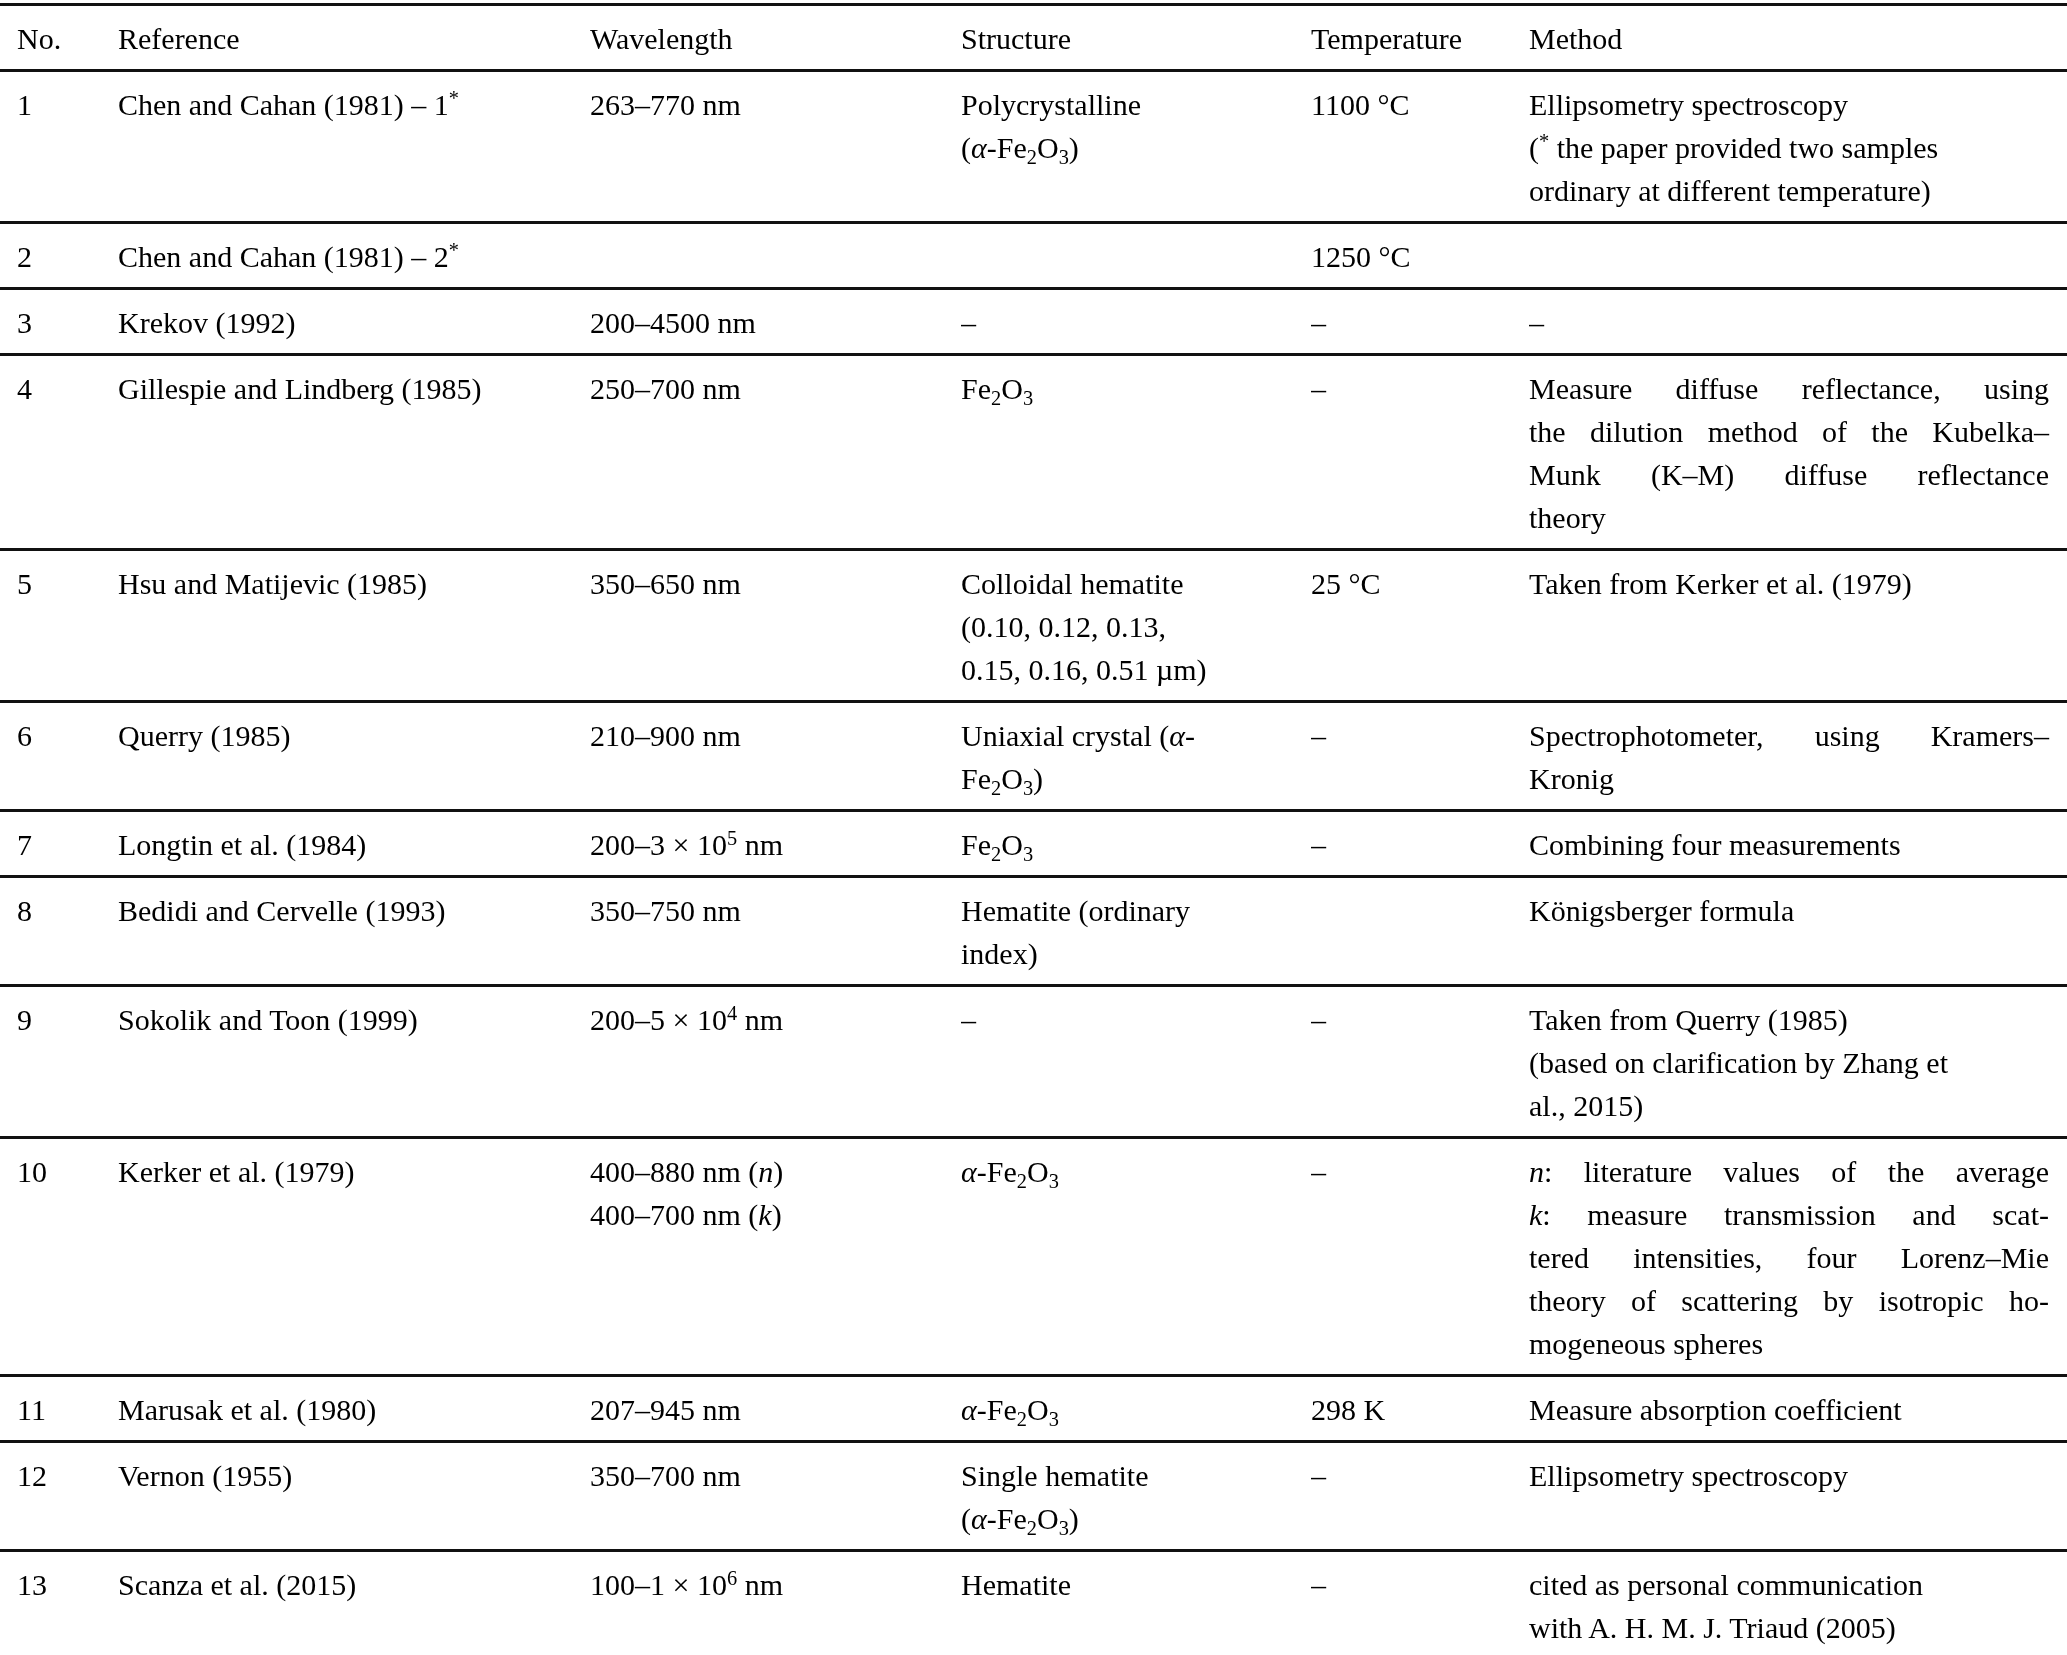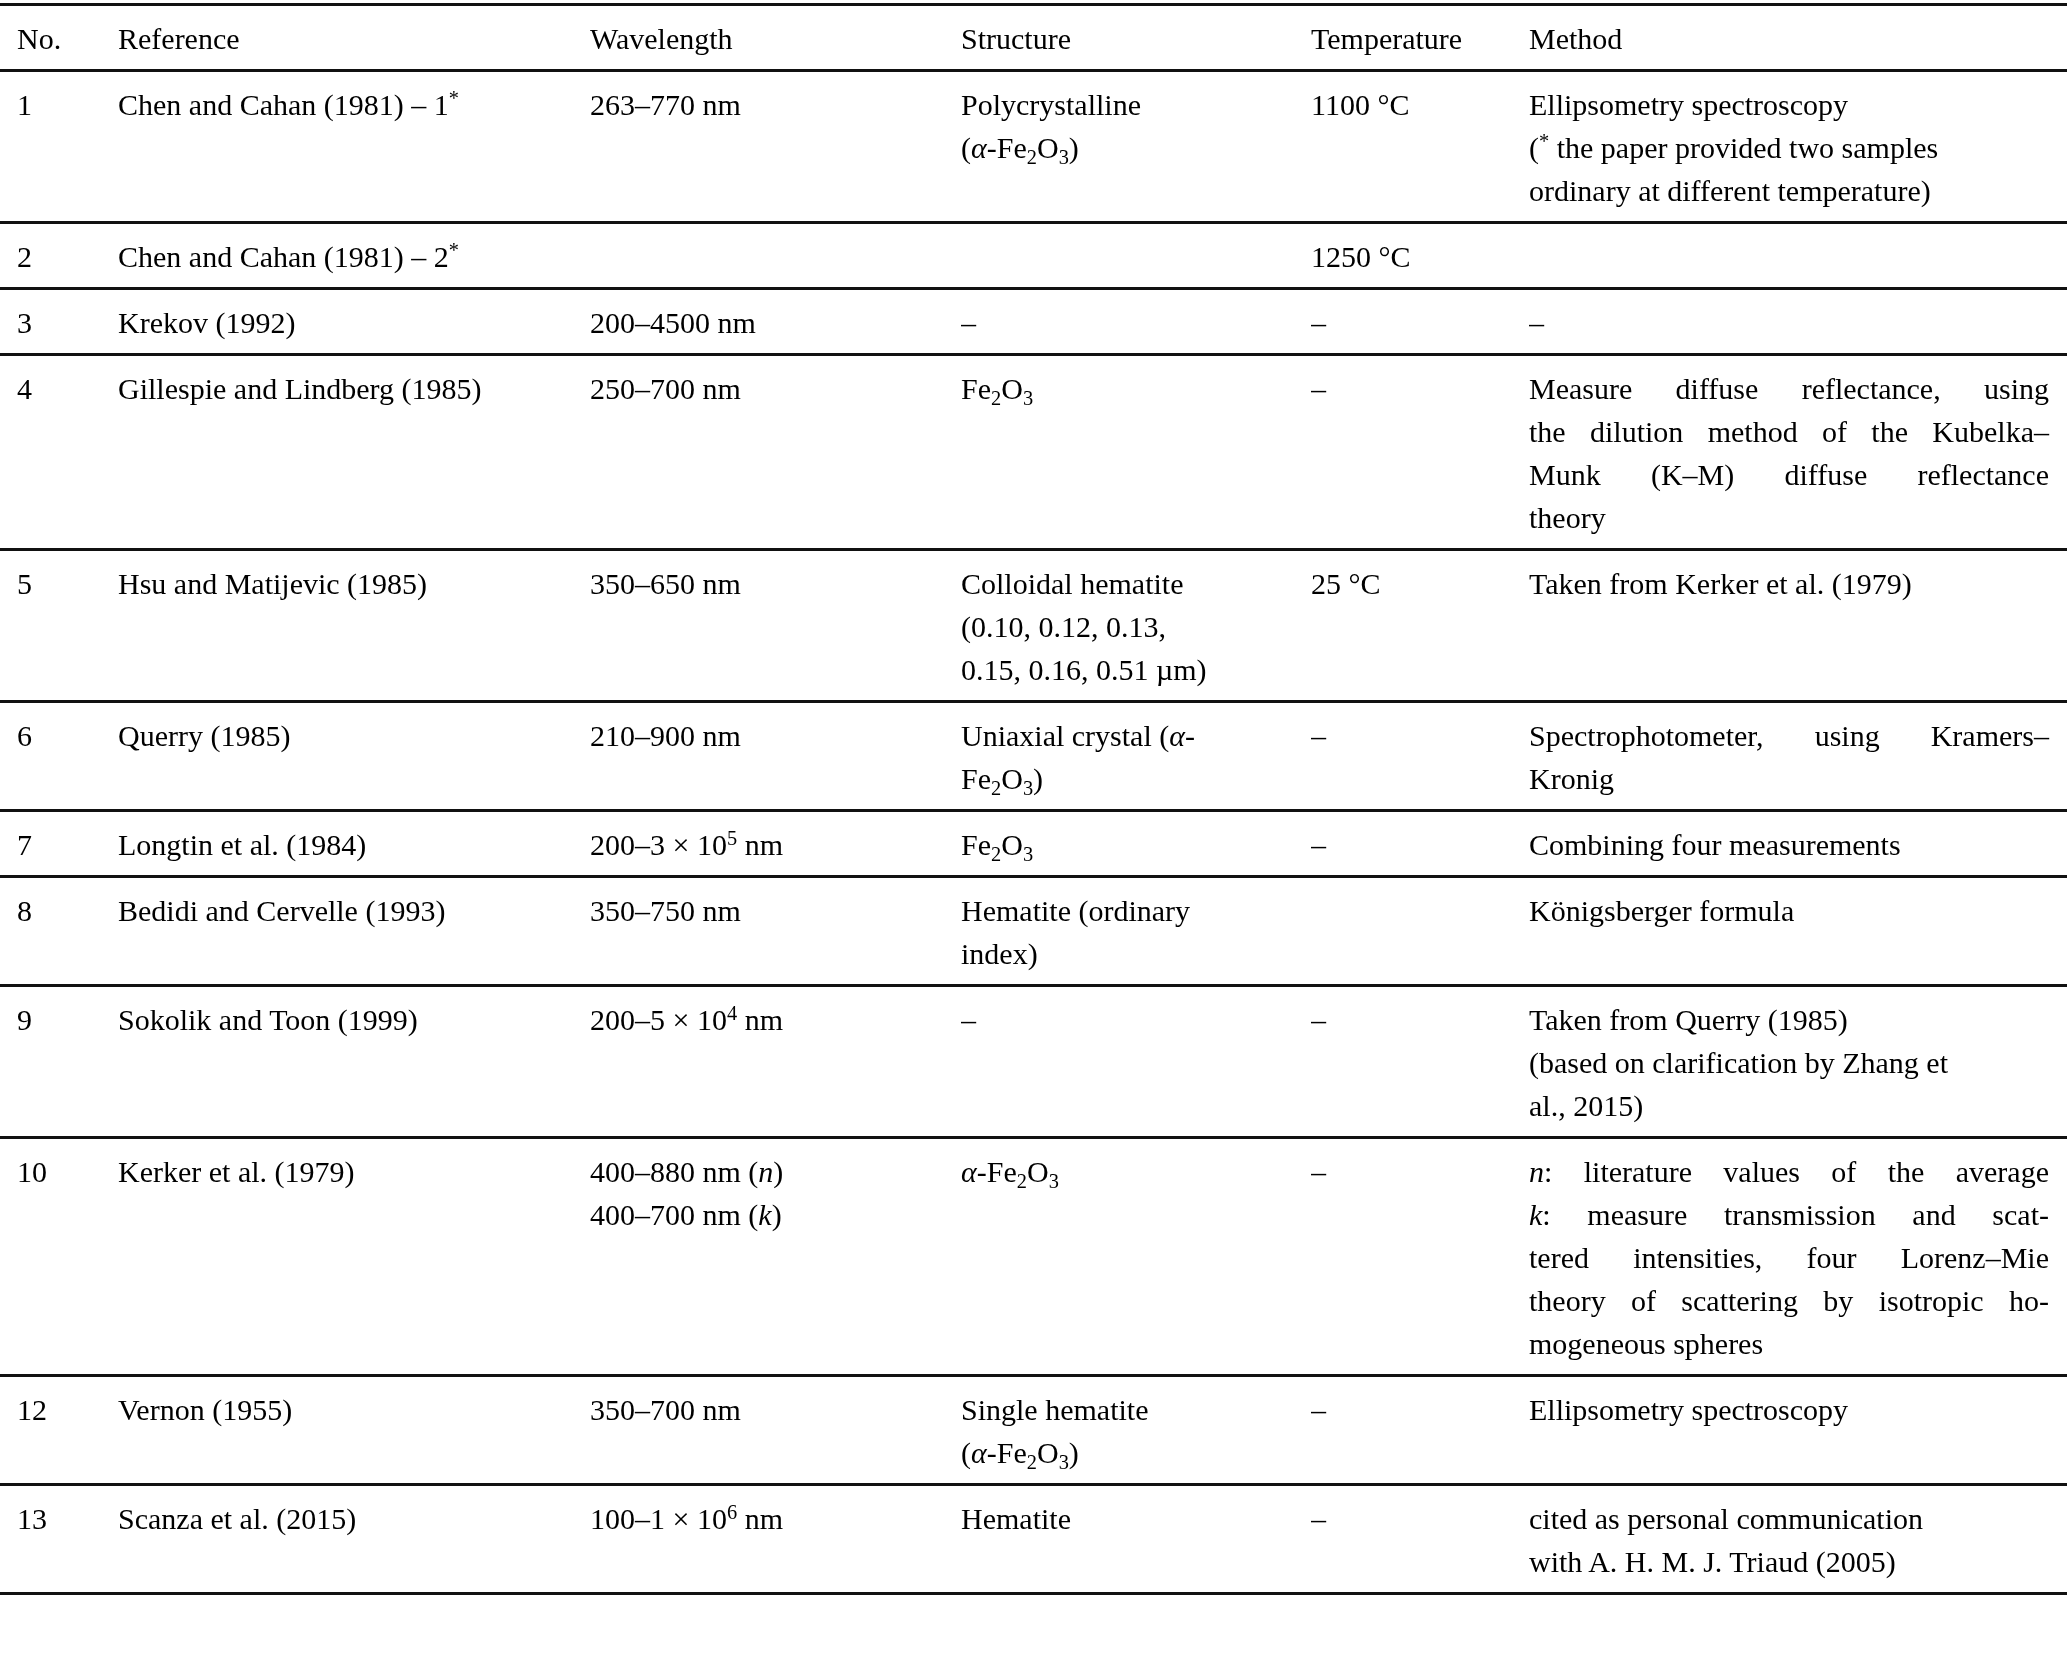--- a/index.html
+++ b/index.html
@@ -202,20 +202,28 @@
           <td>–</td>
           <td class="justify">
             <div class="line"><i>n</i>: literature values of the average</div>
             <div class="line"><i>k</i>: measure transmission and scat-</div>
             <div class="line">tered intensities, four Lorenz–Mie</div>
             <div class="line">theory of scattering by isotropic ho-</div>
             <div class="line">mogeneous spheres</div>
           </td>
         </tr>
         <tr>
+          <td>11</td>
+          <td>Marusak et al. (1980)</td>
+          <td>207–945 nm</td>
+          <td><i>α</i>-Fe<sub>2</sub>O<sub>3</sub></td>
+          <td>298 K</td>
+          <td>Measure absorption coefficient</td>
+        </tr>
+        <tr>
           <td>12</td>
           <td>Vernon (1955)</td>
           <td>350–700 nm</td>
           <td>
             <div class="line">Single hematite</div>
             <div class="line">(<i>α</i>-Fe<sub>2</sub>O<sub>3</sub>)</div>
           </td>
           <td>–</td>
           <td>Ellipsometry spectroscopy</td>
         </tr>

